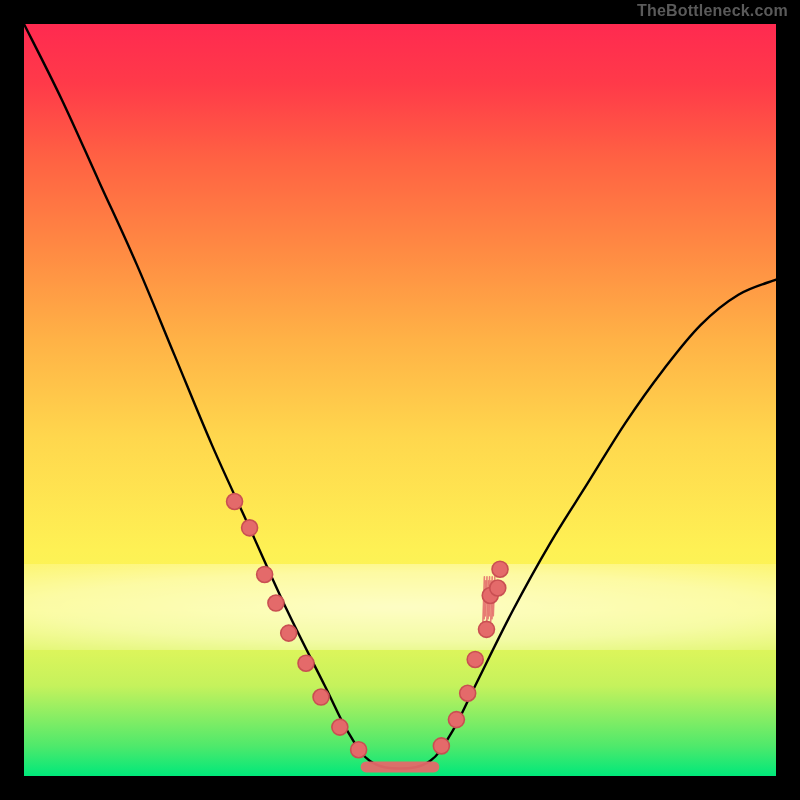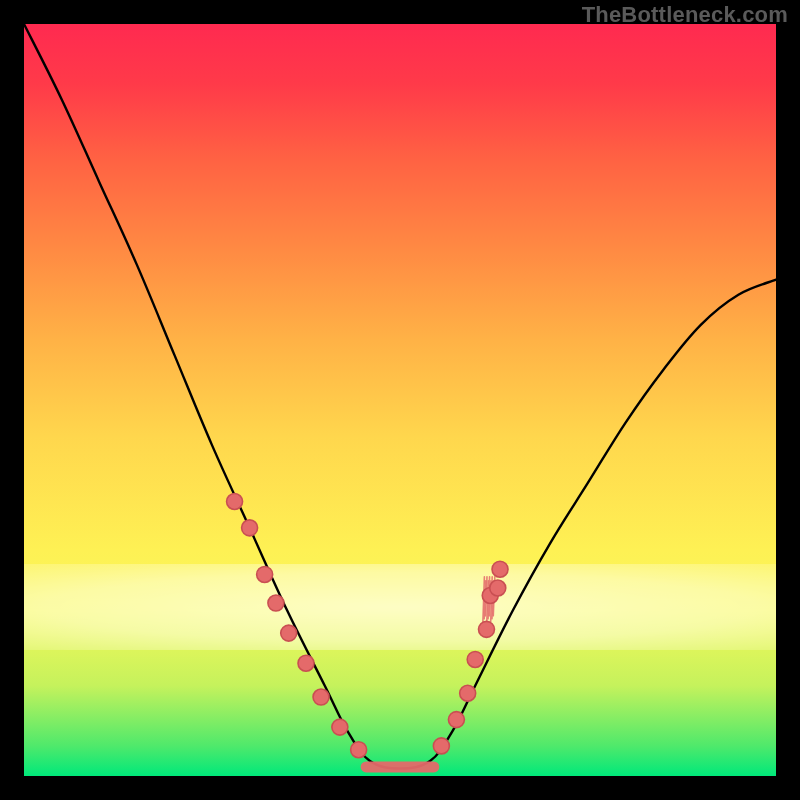--- a/index.html
+++ b/index.html
@@ -44,21 +44,21 @@
     top: 0;
     width: 752px;
     height: 752px;
     overflow: visible;
   }
   .watermark {
     position: absolute;
     top: 2px;
     right: 12px;
     font-family: Arial, Helvetica, sans-serif;
-    font-size: 22px;
+    font-size: 16px;
     font-weight: 600;
     color: #5a5a5a;
     letter-spacing: 0.2px;
     user-select: none;
   }
 
   
   .glow-band {
     position: absolute;
     left: 0;

